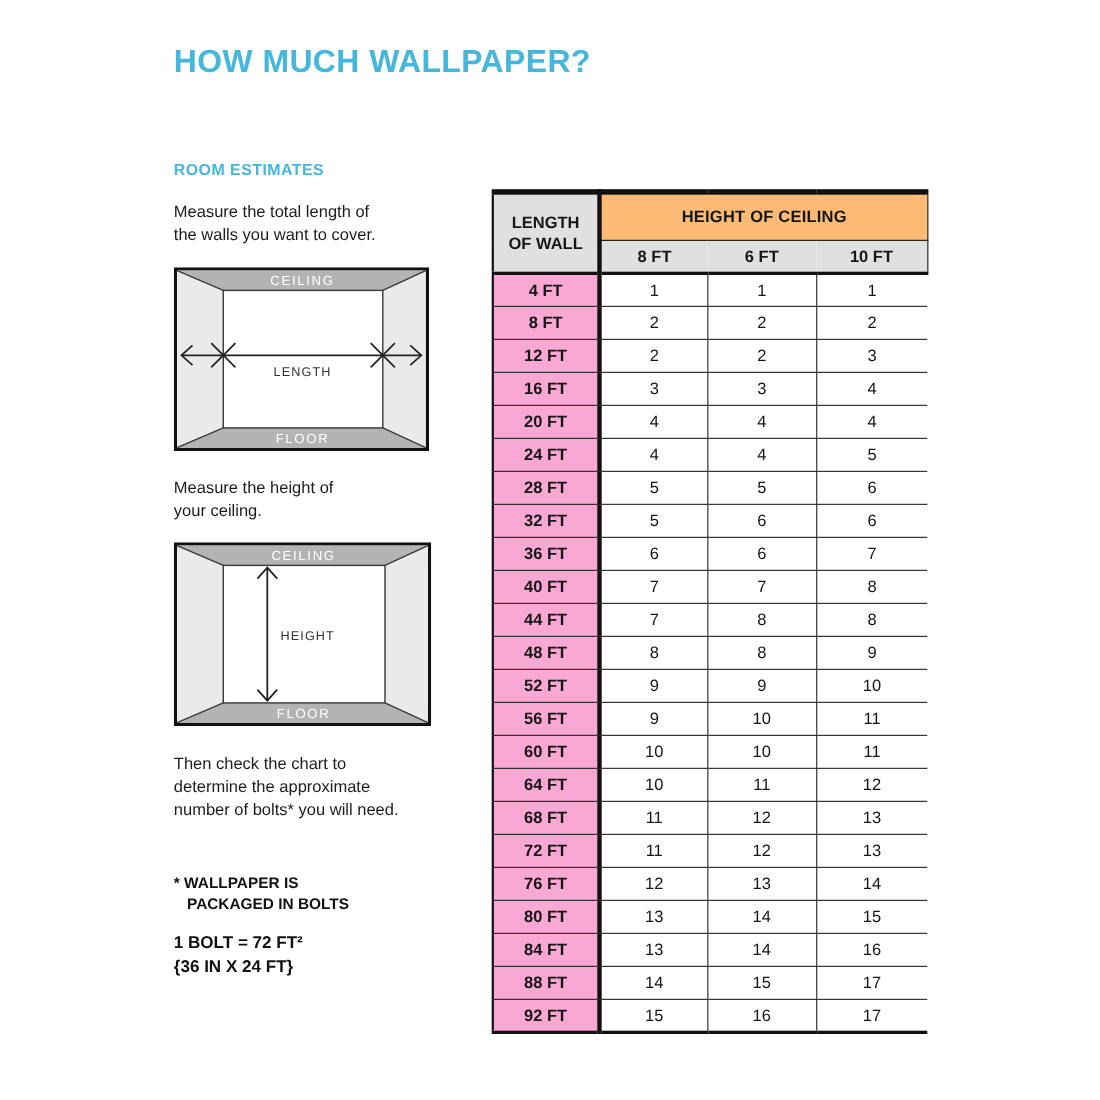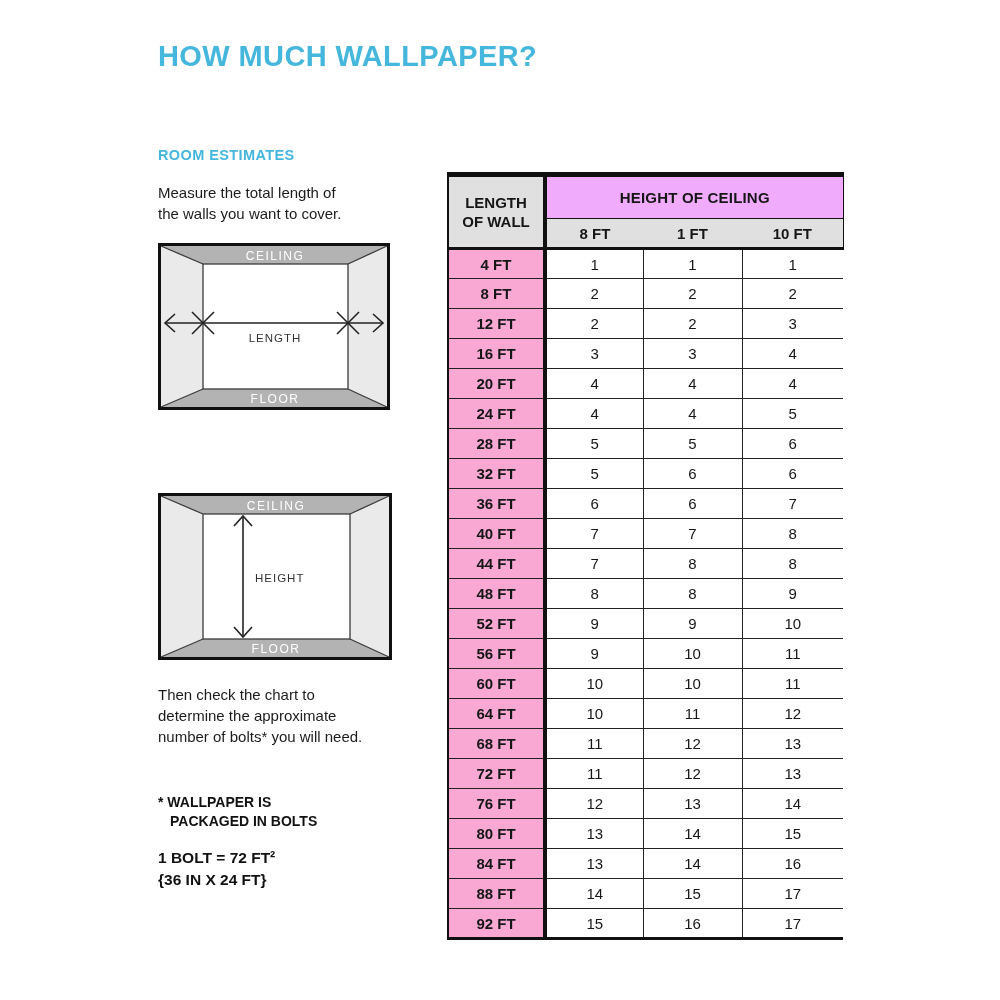--- a/index.html
+++ b/index.html
@@ -57,21 +57,21 @@
     font-size:15px; color:#161616;
   }
   col.c0 { width:97px; } col.c1 { width:98px; } col.c2 { width:99px; } col.c3 { width:101px; }
 
   th.corner {
     background:#e0e0e0; font-weight:bold; font-size:15.5px; line-height:19px;
     white-space:pre-line;
     border-left:2px solid #111; border-right:4px solid #111; border-bottom:3px solid #111;
   }
   th.group {
-    background:#f0abfc; font-weight:bold; font-size:15.5px; letter-spacing:0.2px;
+    background:#fdba74; font-weight:bold; font-size:15.5px; letter-spacing:0.2px;
     height:44px; border-bottom:1.5px solid #111; border-right:1.5px solid #111;
   }
   tr.subhead th {
     background:#e0e0e0; font-weight:bold; height:30px; border-bottom:3px solid #111;
   }
   tr.subhead th:last-child { border-right:1.5px solid #111; }
 
   tbody tr { height:30px; }
   tbody th {
     background:#f9a8d4; font-weight:bold;
@@ -120,20 +120,22 @@
       <line x1="34" y1="69" x2="56" y2="91"></line>
       <line x1="34" y1="91" x2="56" y2="69"></line>
       <line x1="179" y1="69" x2="201" y2="91"></line>
       <line x1="179" y1="91" x2="201" y2="69"></line>
     </g>
     <text x="117" y="16.5" text-anchor="middle" font-size="12" letter-spacing="1.5" fill="#ffffff">CEILING</text>
     <text x="117" y="159.5" text-anchor="middle" font-size="12" letter-spacing="1.5" fill="#ffffff">FLOOR</text>
     <text x="117" y="99" text-anchor="middle" font-size="11.5" letter-spacing="1" fill="#333333">LENGTH</text>
   </svg>
 
+  <div class="para para2">Measure the height of
+your ceiling.</div>
 
   <svg class="diagram diagram2" width="234" height="167" viewBox="0 0 234 167">
     <rect x="1.5" y="1.5" width="231" height="164" fill="#ffffff" stroke="#111111" stroke-width="3"></rect>
     <polygon points="3,3 231,3 192,21 45,21" fill="#b3b3b3"></polygon>
     <polygon points="3,164 231,164 192,146 45,146" fill="#b3b3b3"></polygon>
     <polygon points="3,3 45,21 45,146 3,164" fill="#eaeaea"></polygon>
     <polygon points="231,3 192,21 192,146 231,164" fill="#eaeaea"></polygon>
     <rect x="45" y="21" width="147" height="125" fill="#ffffff" stroke="#3a3a3a" stroke-width="1.3"></rect>
     <g stroke="#3a3a3a" stroke-width="1.3">
       <line x1="3" y1="3" x2="45" y2="21"></line>
@@ -173,21 +175,21 @@
         <col class="c3">
     </colgroup>
     <thead>
       <tr>
         <th class="corner" rowspan="2">LENGTH
 OF WALL</th>
         <th class="group" colspan="3">HEIGHT OF CEILING</th>
       </tr>
       <tr class="subhead">
         <th>8 FT</th>
-        <th>1 FT</th>
+        <th>6 FT</th>
         <th>10 FT</th>
       </tr>
     </thead>
     <tbody>
     <tr>
       <th>4 FT</th>
       <td>1</td>
       <td>1</td>
       <td>1</td>
     </tr>

